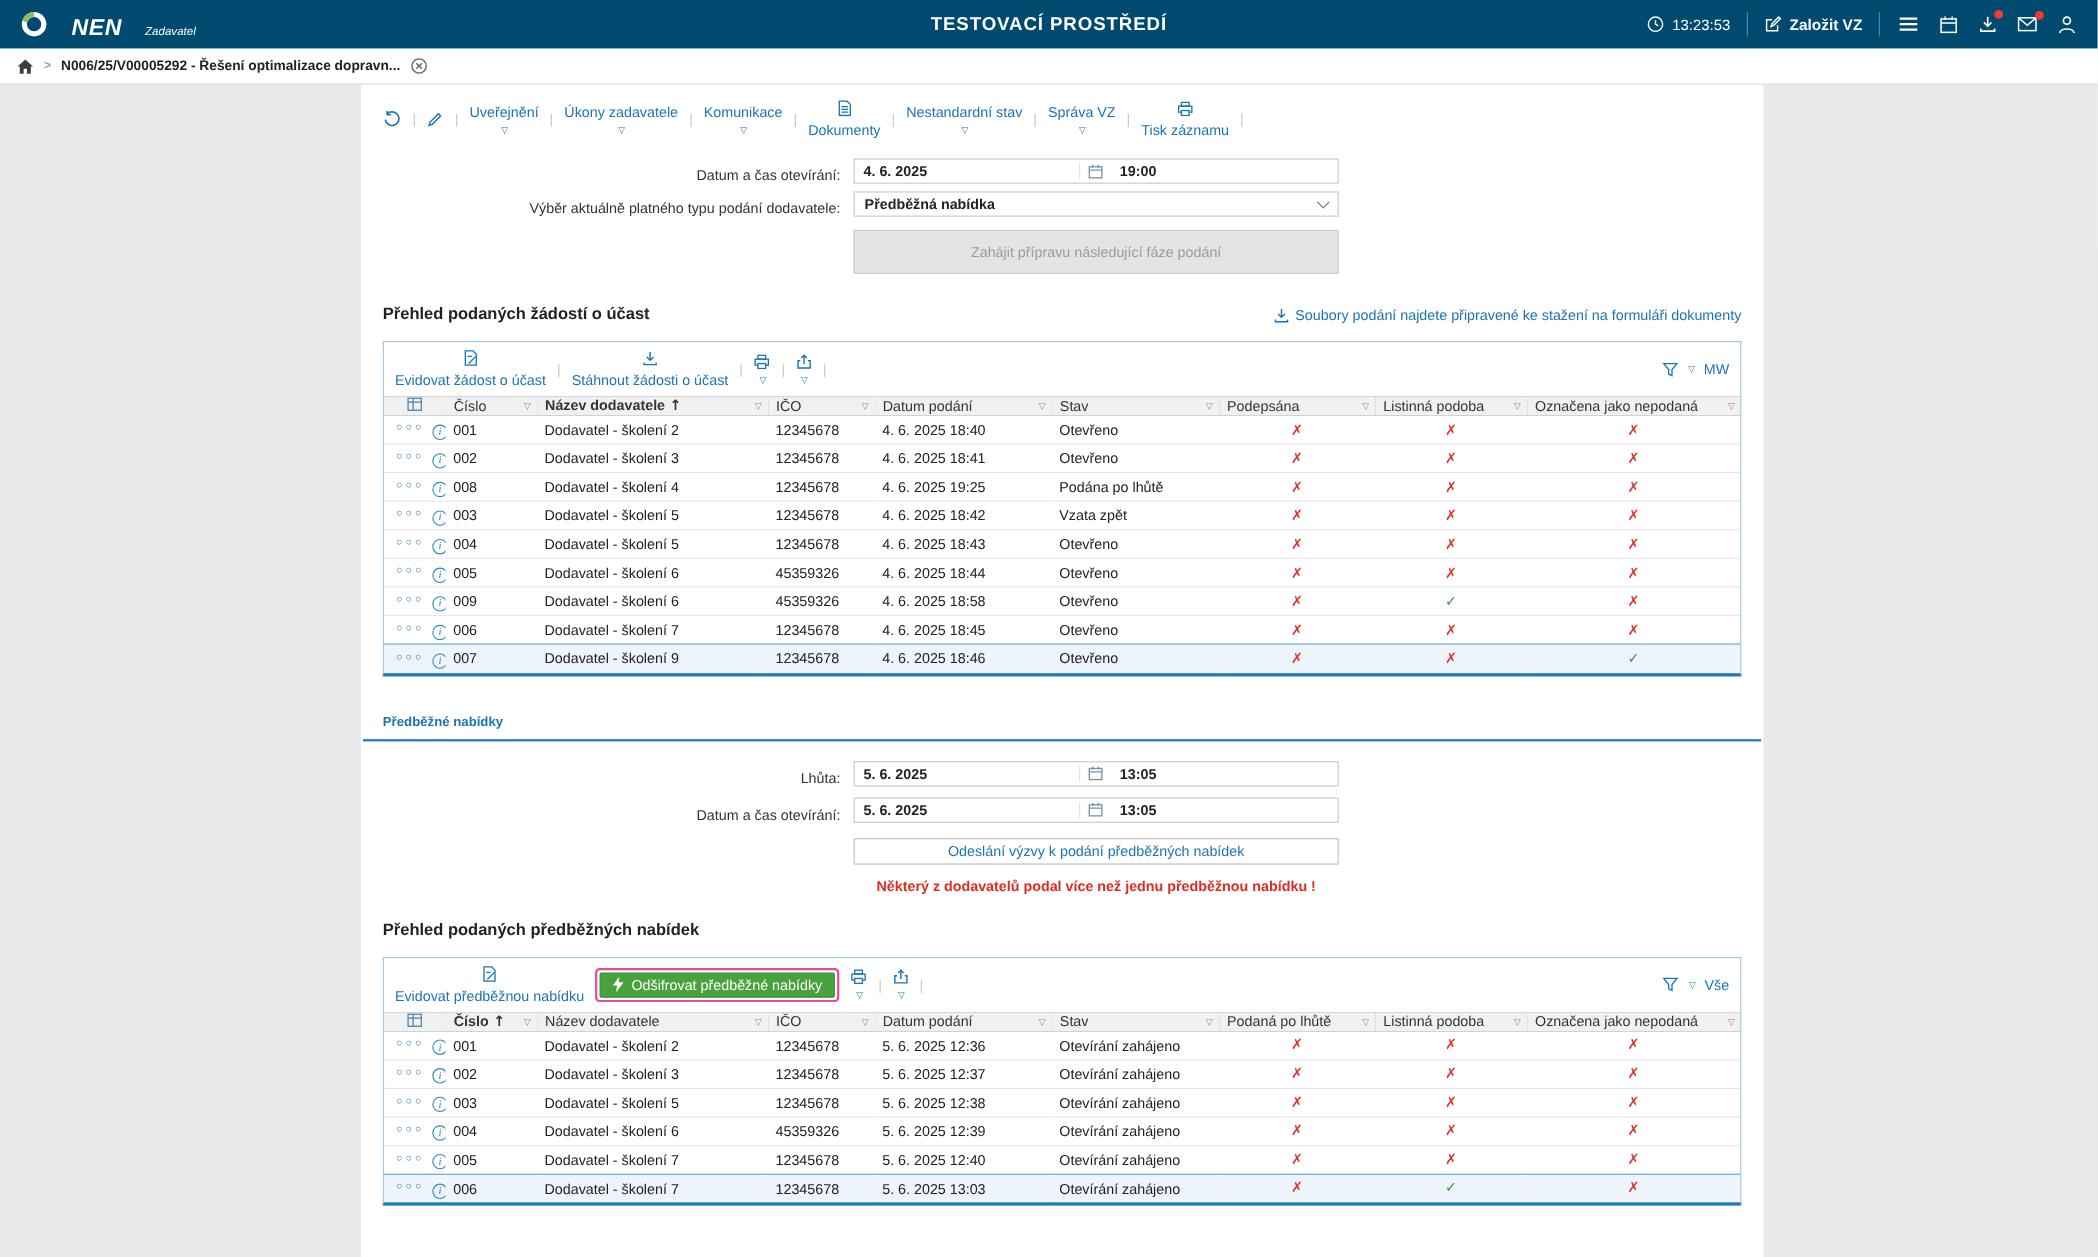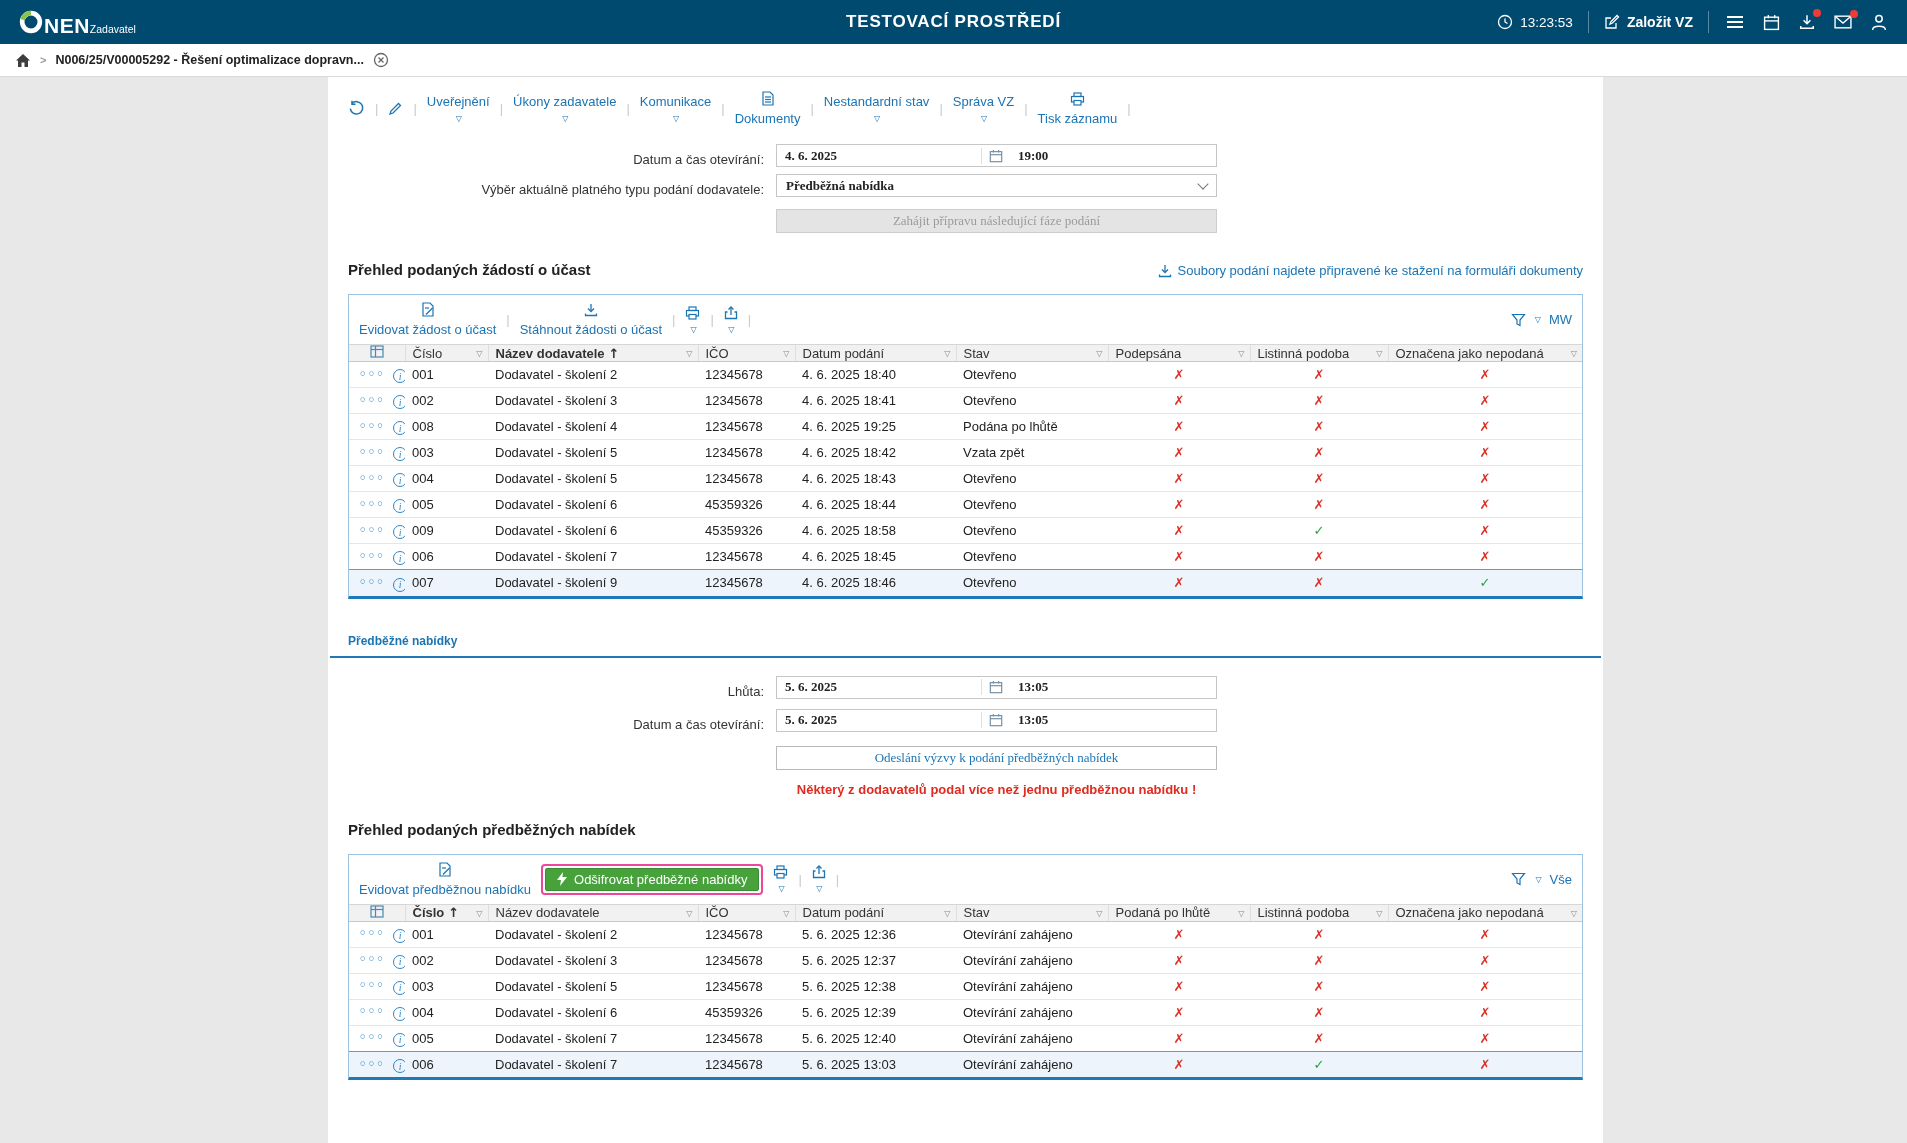--- a/index.html
+++ b/index.html
@@ -7,21 +7,21 @@
     width: 1907px; height: 1143px; overflow: hidden; position: relative;
     font-family: "Liberation Sans", sans-serif; background: #e8e8e8; color: #222;
   }
   .sym { font-family: "DejaVu Sans", sans-serif; }
 
   
   .topbar {
     height: 44px; background: #004a70; color: #fff;
     display: flex; align-items: center; padding: 0 18px; position: relative;
   }
-  .logo { display: flex; align-items: flex-end; gap: 0; cursor: pointer; }
+  .logo { display: flex; align-items: flex-end; gap: 21px; cursor: pointer; font-style: italic; }
   .logo svg { margin-bottom: 1px; }
   .logo-text { font-size: 21px; font-weight: bold; letter-spacing: .5px; line-height: 1; }
   .logo-sub { font-size: 10.5px; margin-bottom: 1px; }
   .env { position: absolute; left: 50%; transform: translateX(-50%); font-size: 17px; font-weight: bold; letter-spacing: .8px; }
   .top-right { margin-left: auto; display: flex; align-items: center; gap: 15px; }
   .clock-grp, .create-grp { display: flex; align-items: center; gap: 7px; cursor: pointer; }
   .clock-grp { font-size: 13.5px; }
   .create-grp { font-size: 14px; font-weight: bold; }
   .hdiv { width: 1px; height: 22px; background: rgba(255,255,255,.35); }
   .hicon { position: relative; display: flex; align-items: center; cursor: pointer; padding: 2px; }
@@ -54,28 +54,28 @@
     color: #fff; font-size: 13px; font-weight: bold; cursor: pointer; margin-right: -13px; white-space: nowrap;
     background: linear-gradient(to right, #1e7ab8 0, #1e7ab8 calc(100% - 7px), #11476e calc(100% - 7px), #11476e 100%);
     clip-path: polygon(11px 0, calc(100% - 11px) 0, 100% 100%, 0 100%);
   }
   .tab.active { background: #fff; color: #1c1c1c; z-index: 2; filter: drop-shadow(0 0 1px rgba(0,0,0,.4)); }
   .tab-endcap { width: 34px; background: #11476e; clip-path: polygon(11px 0, calc(100% - 11px) 0, 100% 100%, 0 100%); z-index: 0; }
 
   
   .frm { display: flex; align-items: flex-end; margin: 7px 20px 0 20px; }
   .frm .lbl { flex: 0 0 428px; text-align: right; padding-right: 12px; font-size: 13px; color: #333; }
-  .frm .fld { flex: 0 0 441px; font-family: Liberation Serif, serif; }
+  .frm .fld { flex: 0 0 441px; }
   .dt-field { display: flex; align-items: center; border: 1px solid #c6c6c6; background: #fff; height: 23px; font-size: 13px; font-weight: bold; color: #222; }
   .dt-date { flex: 0 0 205px; padding: 0 8px; border-right: 1px solid #e0e0e0; }
   .dt-ico { width: 28px; display: flex; align-items: center; justify-content: center; cursor: pointer; }
   .dt-time { flex: 1; padding: 0 8px; }
   .select-field { display: flex; align-items: center; justify-content: space-between; border: 1px solid #c6c6c6; background: #fff; height: 23px; padding: 0 9px; font-size: 13px; font-weight: bold; cursor: pointer; }
   .chev { width: 8px; height: 8px; border-right: 1.6px solid #777; border-bottom: 1.6px solid #777; transform: rotate(45deg); margin-top: -4px; }
-  .btn-disabled { width: 100%; height: 24px; background: #e4e4e4; border: 1px solid #cdcdcd; color: #9b9b9b; font-size: 13px; display: flex; align-items: center; justify-content: center; cursor: default; }
+  .btn-disabled { width: 100%; height: 40px; background: #e4e4e4; border: 1px solid #cdcdcd; color: #9b9b9b; font-size: 13px; display: flex; align-items: center; justify-content: center; cursor: default; }
   .btn-outline { width: 100%; height: 24px; background: #fff; border: 1px solid #b9b9b9; color: #1b74b4; font-size: 13px; display: flex; align-items: center; justify-content: center; cursor: pointer; }
   .warn { margin: 12px 20px 0 448px; width: 441px; text-align: center; color: #e02b20; font-weight: bold; font-size: 13px; }
 
   
   .sec-head { display: flex; justify-content: space-between; align-items: flex-end; margin: 28px 20px 8px 20px; }
   .sec-title { font-size: 15px; font-weight: bold; color: #222; }
   .files-link { display: flex; align-items: center; gap: 6px; color: #1b74b4; font-size: 13px; cursor: pointer; }
   .sec-blue { margin: 32px 2px 0 2px; padding: 0 0 7px 18px; border-bottom: 2px solid #2176b5; }
   .sec-blue .t { color: #1b74b4; font-size: 12px; font-weight: bold; }
 

